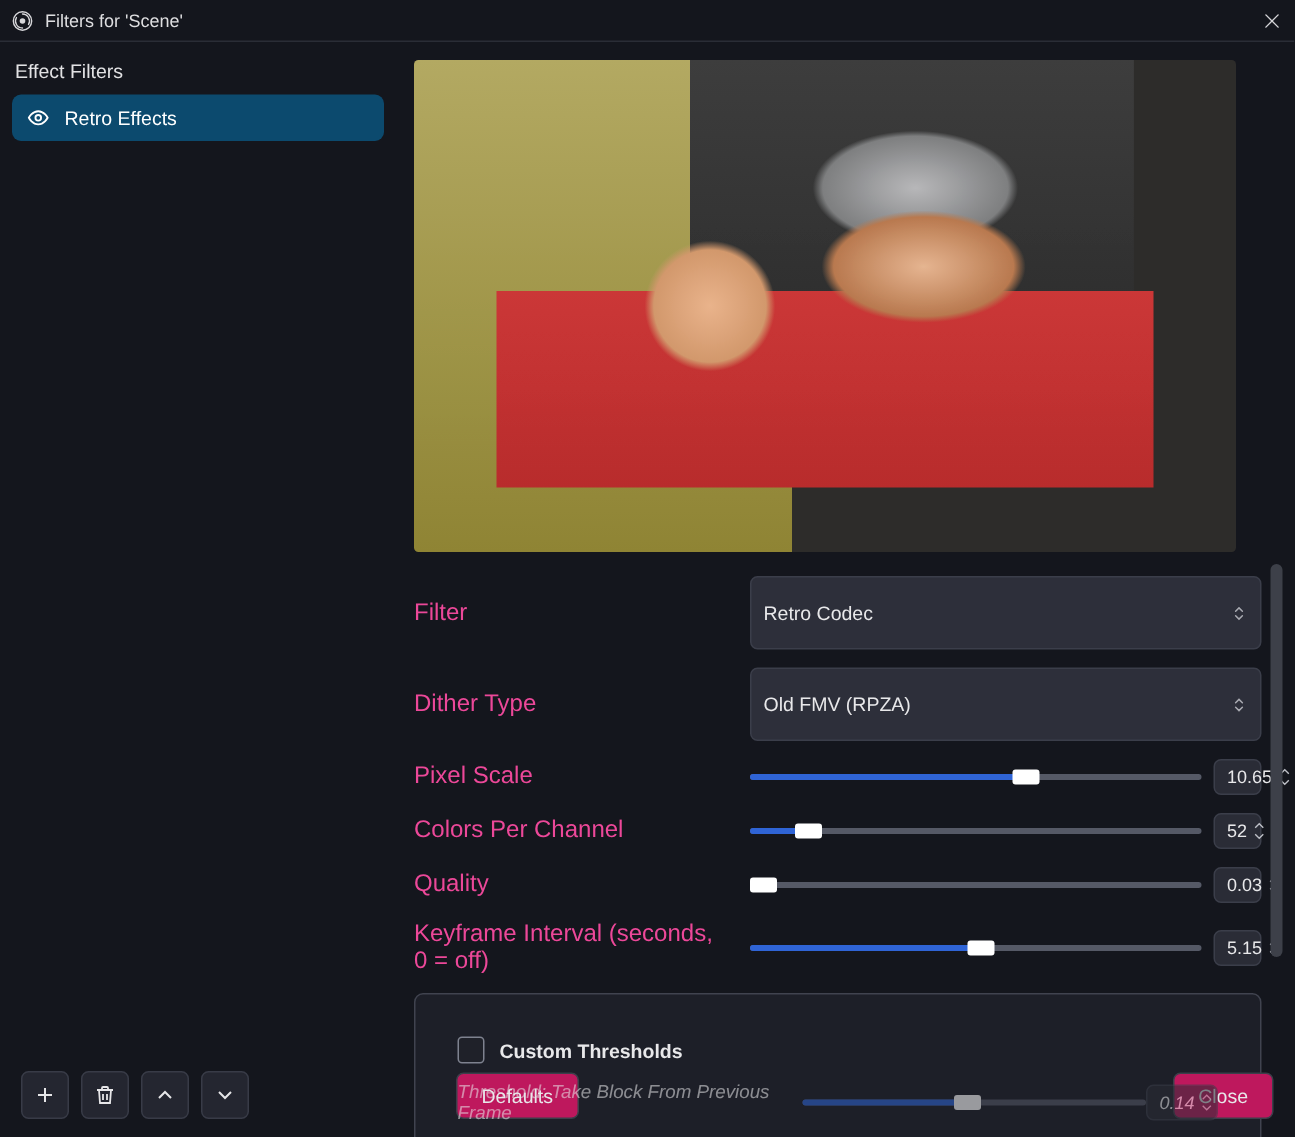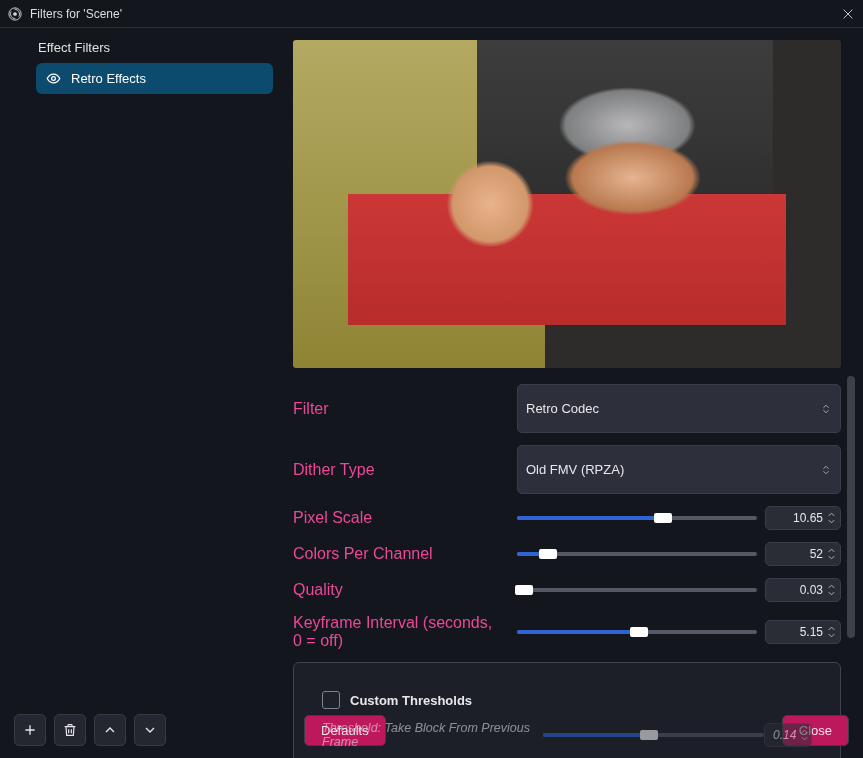--- a/index.html
+++ b/index.html
@@ -3,21 +3,21 @@
 <meta charset="utf-8">
 <style>
 * { box-sizing: border-box; margin: 0; padding: 0; font-family: -apple-system, "Segoe UI", Arial, sans-serif; }
 body { background: #14161d; color: #e8e8ea; width: 863px; height: 758px; overflow: hidden; }
 
 .titlebar { display: flex; align-items: center; height: 28px; padding: 0 8px; border-bottom: 1px solid #2a2d36; }
 .titlebar .app-icon { width: 14px; height: 14px; margin-right: 8px; }
 .titlebar .title { font-size: 12px; color: #dedee0; flex: 1; }
 .titlebar .close-x { width: 14px; height: 14px; color: #d5d5d8; cursor: pointer; }
 
-.content { display: flex; height: 674px; margin-left: 28px; }
+.content { display: flex; height: 674px; }
 
 .sidebar { width: 264px; padding: 12px 8px 0 8px; }
 .section-title { font-size: 13px; color: #e2e2e4; margin-bottom: 8px; padding-left: 2px; }
 .filter-list .filter-item {
   display: flex; align-items: center; gap: 10px;
   padding: 8px 10px; border-radius: 6px; font-size: 13px; cursor: pointer;
 }
 .filter-item.selected { background: #0c4a6e; color: #fff; }
 .vis-icon { width: 15px; height: 15px; }
 
@@ -44,21 +44,21 @@
 
 .select { flex:1; display:flex; align-items:center; justify-content:space-between;
   background:#2d2f3a; border:1px solid #3b3e4a; border-radius:5px; padding:16px 8px; font-size:13px; cursor:pointer; }
 .select .chev { width:12px; height:12px; opacity:.8; }
 
 .slider-wrap { flex:1; position:relative; height:16px; display:flex; align-items:center; }
 .track { position:absolute; left:0; right:0; height:4px; background:#555966; border-radius:2px; }
 .fill { position:absolute; left:0; height:4px; background:#2f64d6; border-radius:2px; }
 .thumb { position:absolute; width:18px; height:10px; background:#fff; border-radius:2px; transform:translateX(-9px); }
 
-.spin { width:76px; display:flex; align-items:center; background:#2a2c36; border:1px solid #3b3e4a; border-radius:5px; padding:4px 4px 4px 8px; font-size:12px; }
+.spin { width:32px; display:flex; align-items:center; background:#2a2c36; border:1px solid #3b3e4a; border-radius:5px; padding:4px 4px 4px 8px; font-size:12px; }
 .spin .val { flex:1; text-align:right; }
 .spin .arrows { display:flex; flex-direction:column; gap:0; margin-left:4px; }
 .spin .arrows span { width:9px; height:7px; display:block; }
 .spin .arrows svg { width:9px; height:7px; display:block; stroke:#bfc1c8; }
 
 .group-box { border:1px solid #40434f; border-radius:6px; padding:28px; background:#1d1f28; }
 .group-header { display:flex; align-items:center; gap:10px; font-size:13px; font-weight:600; }
 .checkbox { width:18px; height:18px; border:1.5px solid #7e828f; border-radius:3px; background:#1f2129; cursor:pointer; }
 .group-body { margin-top:12px; display:flex; align-items:center; gap:0; opacity:.55;font-style:italic; }
 .group-body .glabel { flex:1; font-size:12.5px; }

